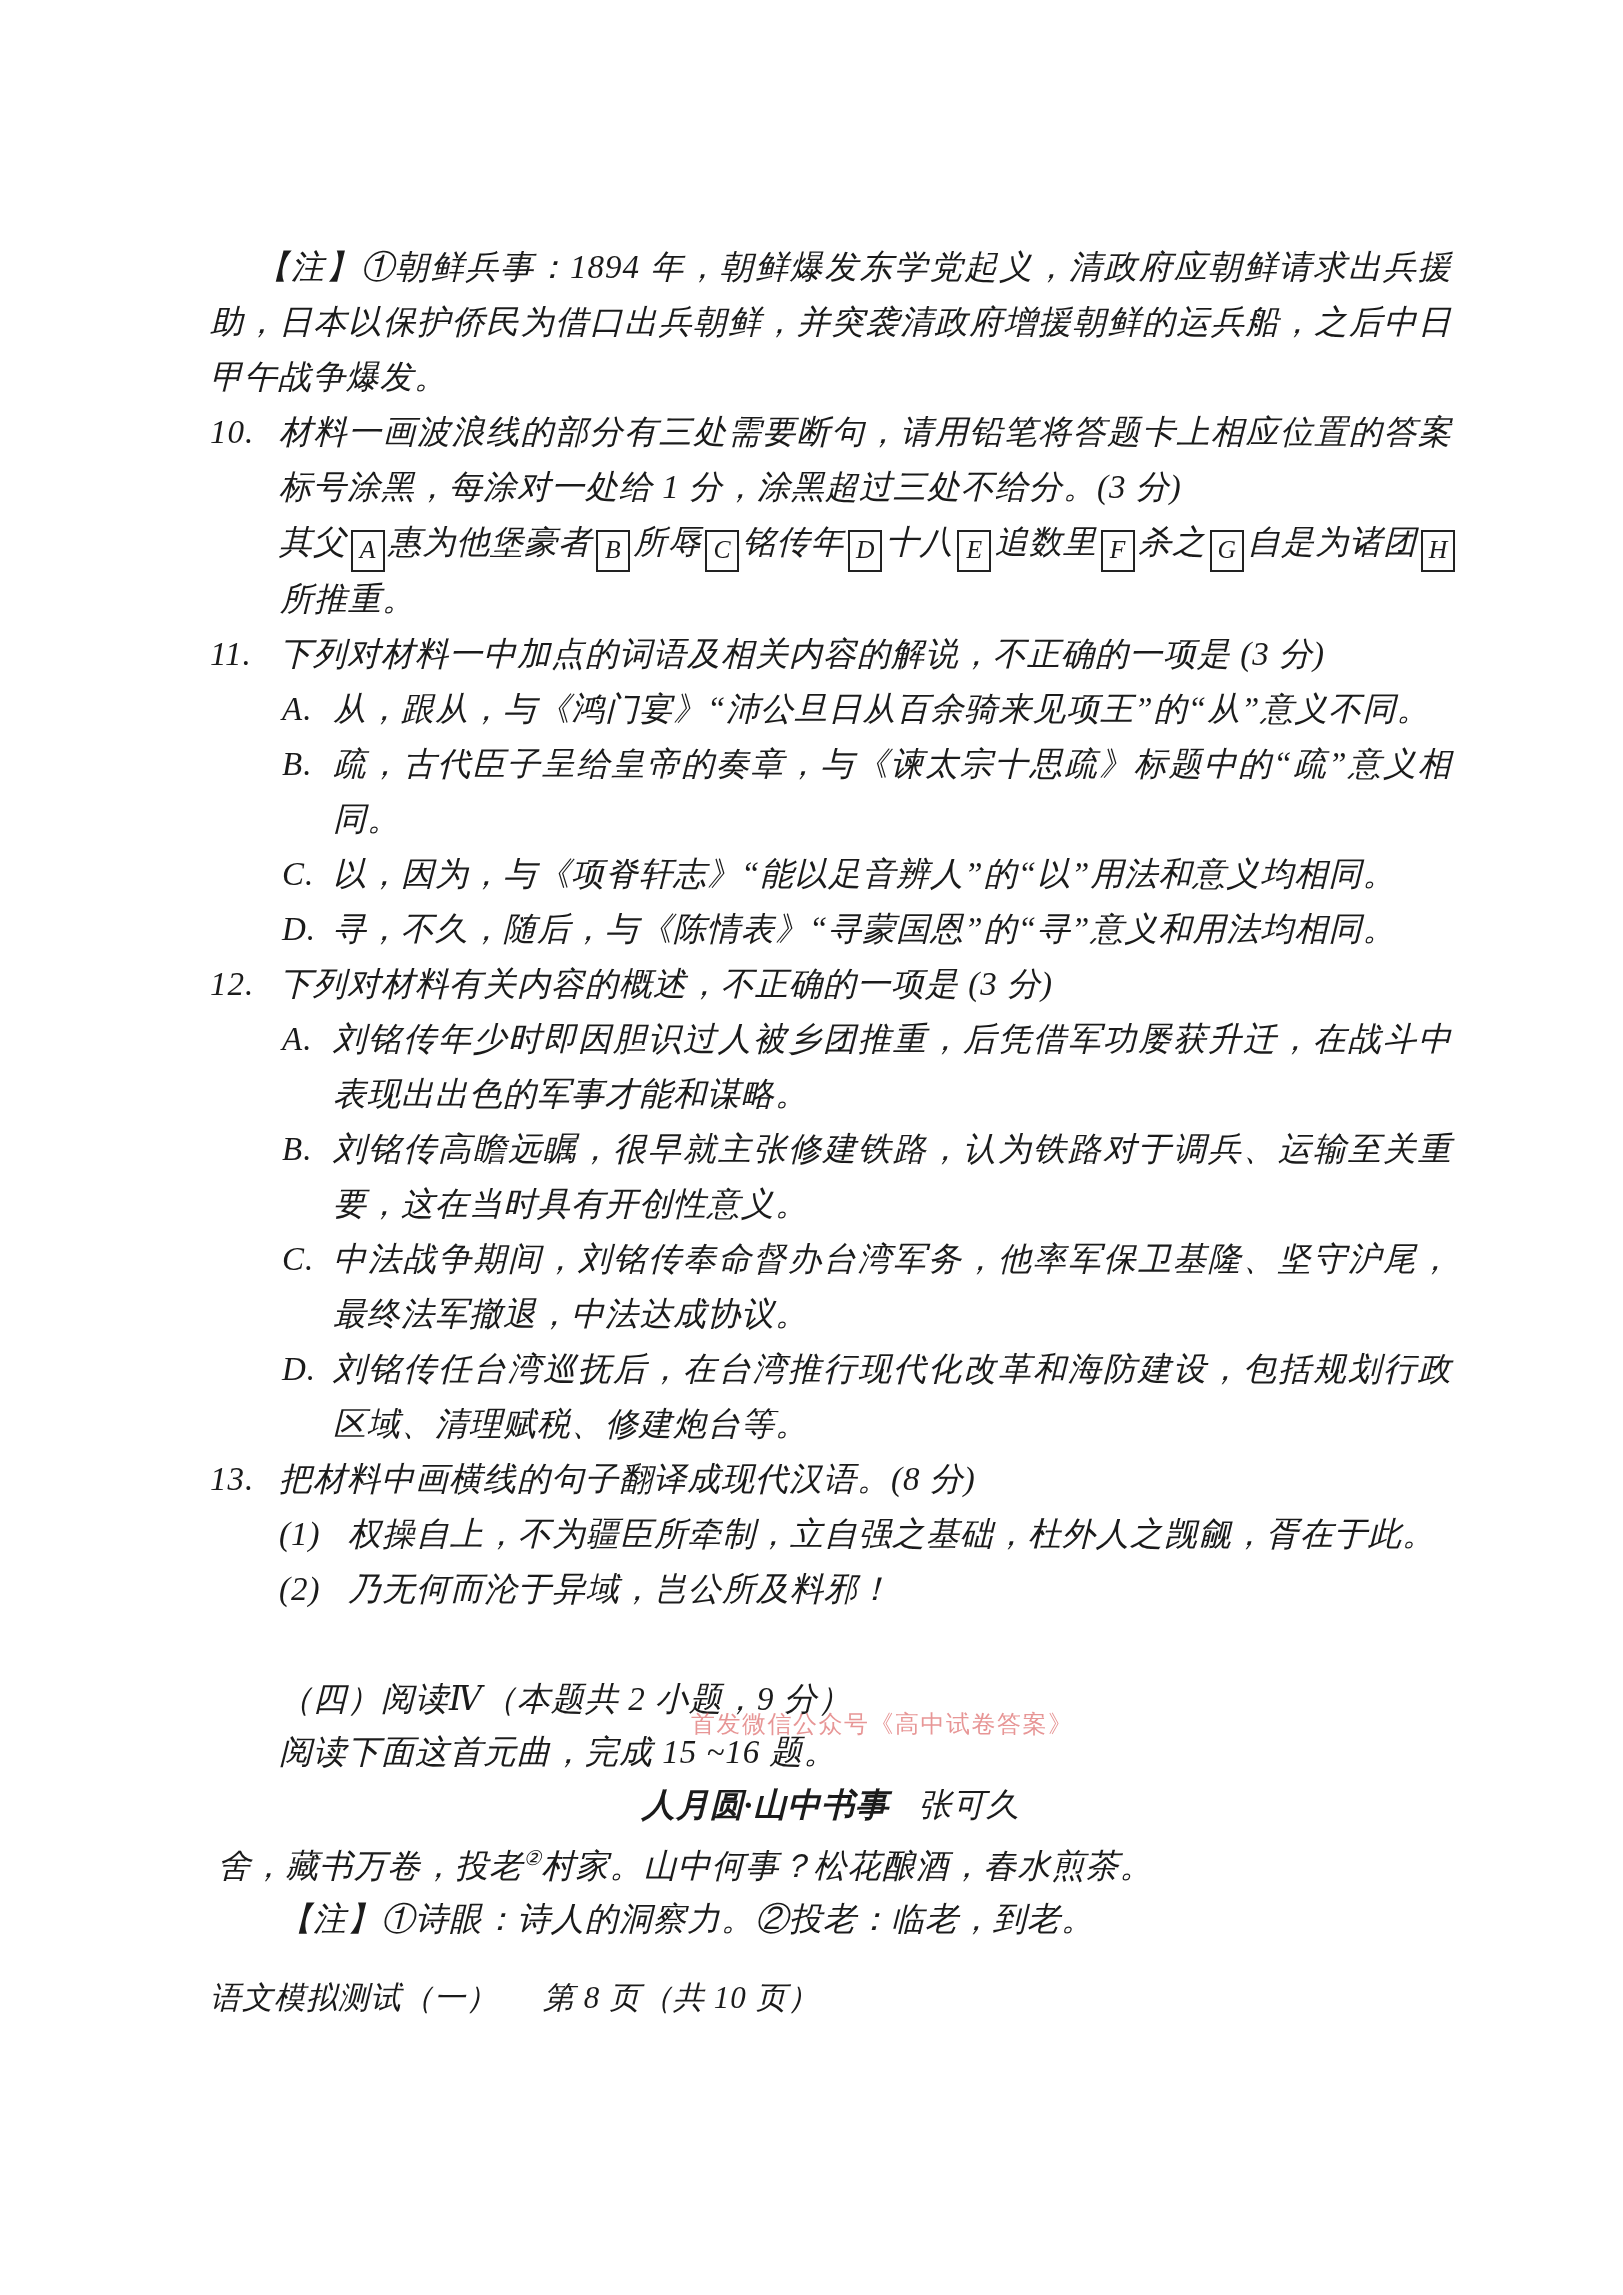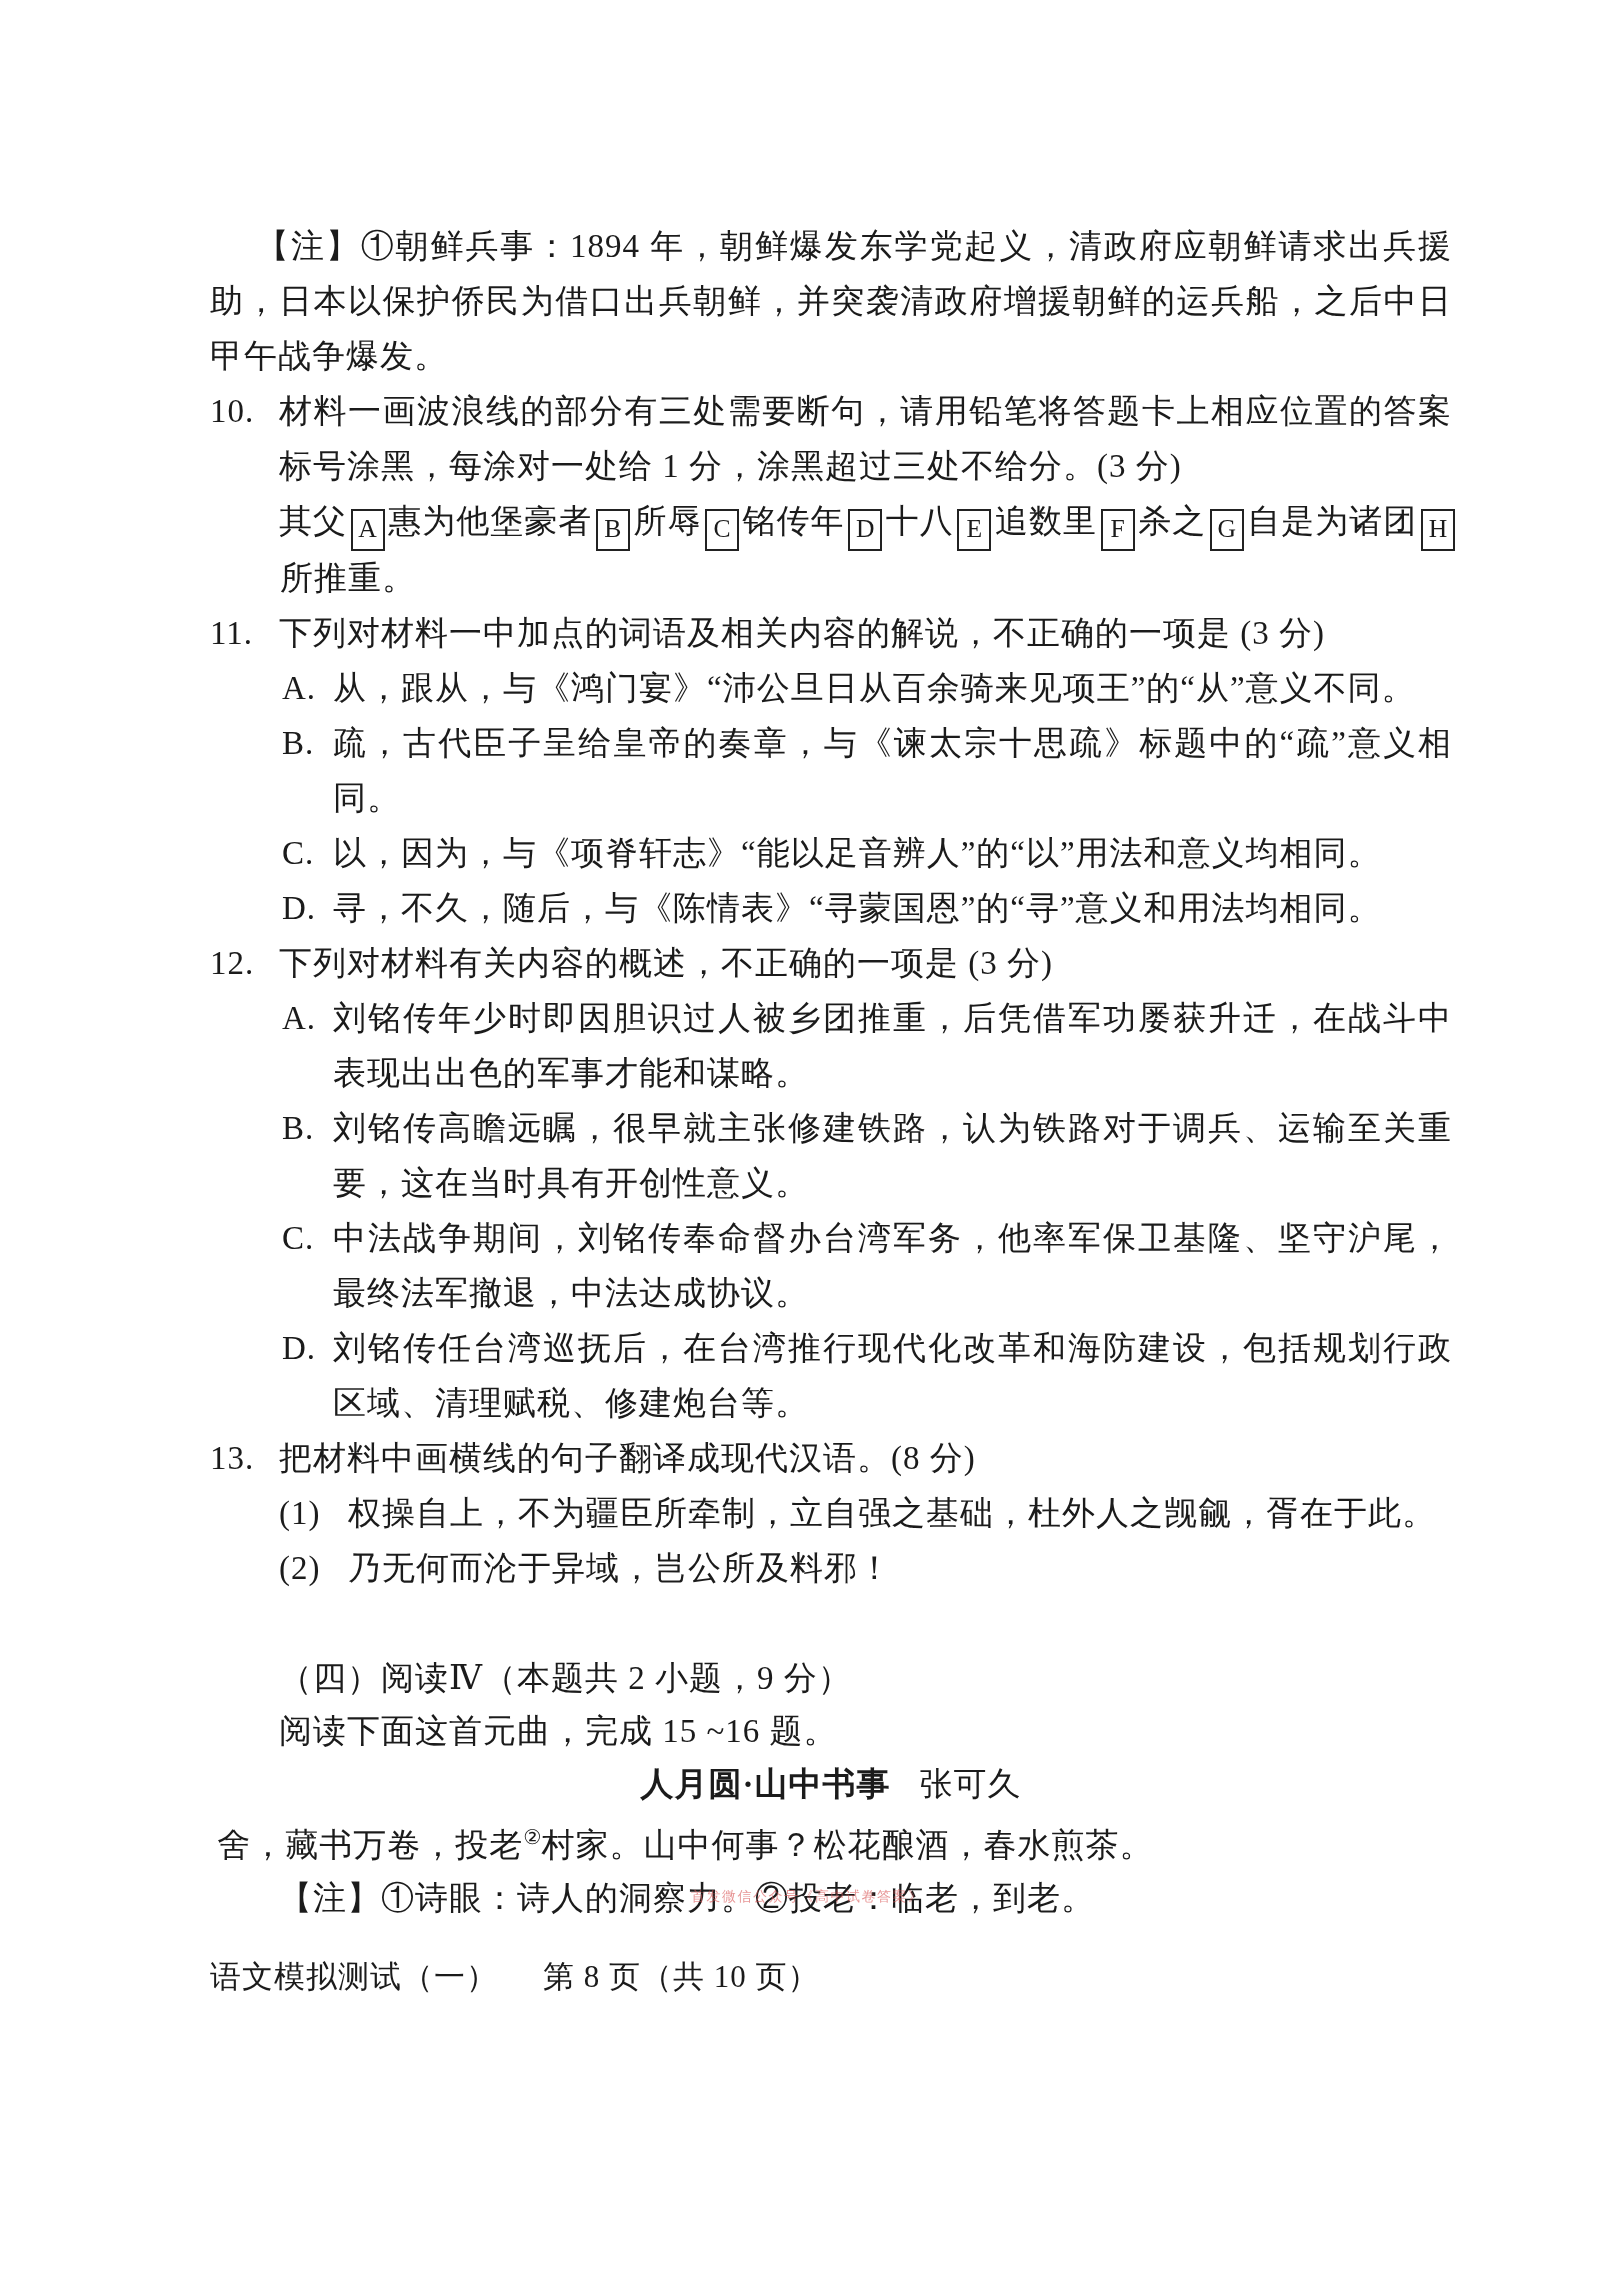--- a/index.html
+++ b/index.html
@@ -5,23 +5,24 @@
   html,body{margin:0;padding:0;background:#ffffff;}
   .page{
     position:relative;
     width:1623px;height:2295px;
     background:#ffffff;
     font-family:"Liberation Serif","DejaVu Serif",serif;
     color:#1b1b1b;
     overflow:hidden;
   }
   .content{
-    position:absolute;left:210px;top:219px;width:1242px;
+    position:absolute;left:210px;top:240px;width:1242px;
     font-size:33px;line-height:55px;letter-spacing:1px;
     text-align:justify;
+    font-style:italic;
   }
   .note-para{text-indent:46px;}
   .question{display:flex;}
   .qnum{flex:none;width:69px;}
   .qbody{flex:1;}
   .opt{display:flex;margin-left:72px;}
   .optletter{flex:none;width:51px;}
   .opttext{flex:1;}
   .boxline{margin-left:69px;white-space:nowrap;}
   .boxline .seg{letter-spacing:1px;}
@@ -41,22 +42,22 @@
   .poem-title{text-align:center;}
   .poem-title .t{font-weight:bold;}
   .poem-title .a{margin-left:29px;}
   .poemline1{display:flex;justify-content:space-between;padding-left:72px;margin-left:7.2px;}
   .poemline2{margin-left:7.2px;}
   .sup{font-size:20.4px;vertical-align:super;letter-spacing:0;}
   .poemnote{margin-left:69px;}
   .footer{margin-top:23.5px;text-align:left;font-size:31px;letter-spacing:1px;}
   .footer .fright{margin-left:45px;}
   .watermark{
-    position:absolute;left:691px;top:1888px;
-    font-size:14px;letter-spacing:1.5px;
+    position:absolute;left:691px;top:1708px;
+    font-size:24px;letter-spacing:1.5px;
     color:rgba(217,85,85,0.62);
     white-space:nowrap;
     font-family:"Liberation Serif","DejaVu Serif",serif;
   }
 </style>
 </head>
 <body>
 
 <div class="page">
 

